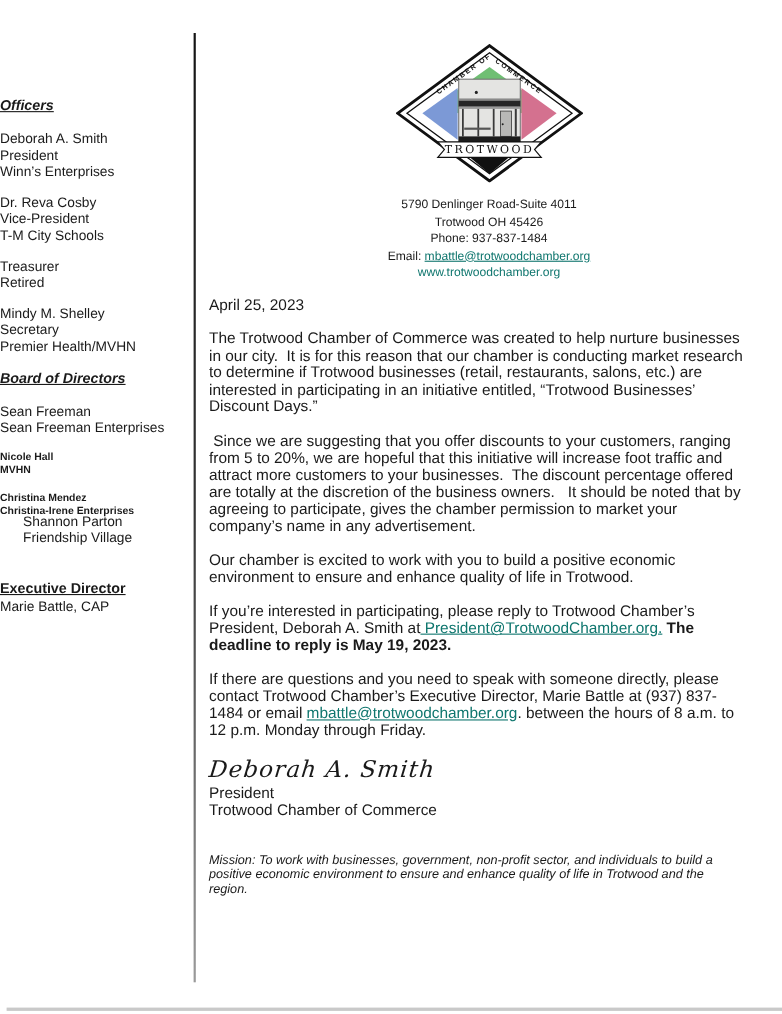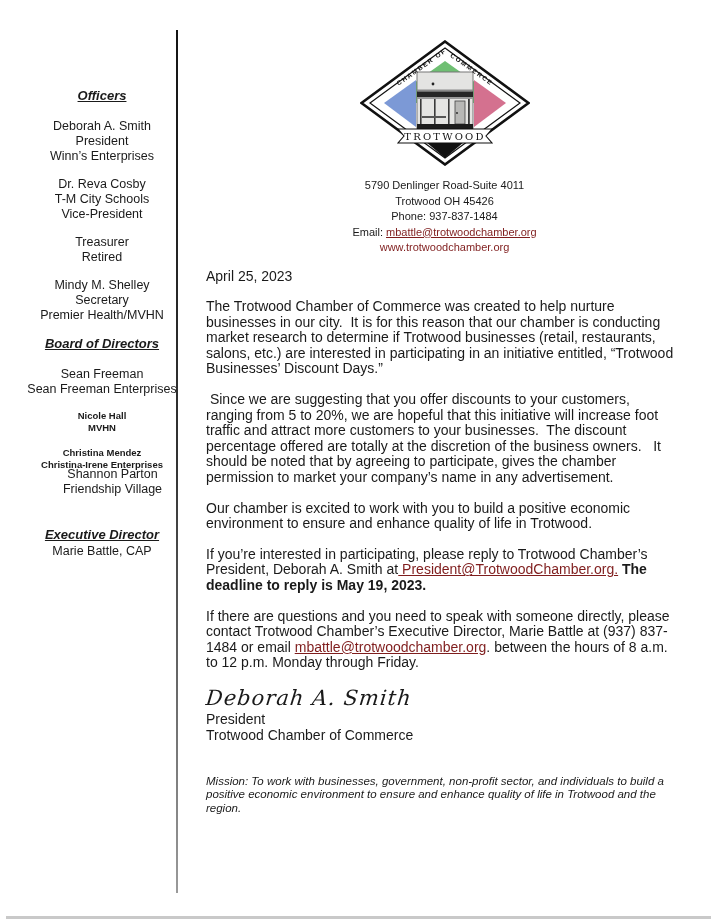--- a/index.html
+++ b/index.html
@@ -5,45 +5,45 @@
   * { margin:0; padding:0; box-sizing:border-box; }
   html,body { background:#fff; }
   .page {
     position:relative; width:711px; height:922px; background:#ffffff;
     font-family:"Liberation Sans","DejaVu Sans",sans-serif; color:#1a1a1a;
     overflow:hidden; margin:0 auto;
   }
   
   .sidebar {
     position:absolute; left:0; top:0; width:204px; height:100%;
-    padding-top:88px; text-align:center; font-size:12.5px; line-height:15px;
+    padding-top:88px; text-align:left; font-size:12.5px; line-height:15px;
   }
-  .sb-head { font-size:13px; font-weight:bold; text-decoration:underline; margin-bottom:16px;font-style:italic; }
+  .sb-head { font-size:13px; font-weight:bold; text-decoration:underline; margin-bottom:16px; }
   .it { font-style:italic; }
   .sb-group { margin-bottom:13px; }
   .sb-small { font-size:9.5px; font-weight:bold; line-height:11.5px; margin-bottom:14px; }
   .attached { margin-top:-3px;padding-left:21px; }
   .board-head { margin-top:4px; }
   .exec-head { margin-top:30px; margin-bottom:2px; }
   .divider {
     position:absolute; left:176px; top:30px; width:2px; height:863px;
     background:linear-gradient(to bottom,#141414 0%,#333 50%,#9a9a9a 100%);
   }
   
   .main { position:absolute; left:178px; top:0; width:533px; padding-top:40px; }
   .logo-wrap { width:170px; margin:0 auto; }
   .arc-text { font-size:6.4px; font-weight:bold; letter-spacing:1.6px; fill:#111;
               font-family:"Liberation Sans",sans-serif; }
   .ribbon-text { font-family:"DejaVu Serif","Liberation Serif",serif; font-size:10px;
                  letter-spacing:2.2px; fill:#111; }
   .address { text-align:center; margin-top:8px; font-size:11px; line-height:15.5px; }
   .addr-line { white-space:pre-wrap; }
-  .link { color:#7f1d1d; text-decoration:none; cursor:pointer; }
+  .link { color:#0f766e; text-decoration:none; cursor:pointer; }
   .u { text-decoration:underline; }
-  .content { padding-left:28px; width:500px; font-size:14px; line-height:15.6px; }
+  .content { padding-left:12px; width:500px; font-size:14px; line-height:15.6px; }
   .date { margin-top:13px; }
   .subject { margin-top:14px; }
   .para { margin-top:15px; white-space:pre-wrap; }
   .para sup { font-size:9px; line-height:0; }
   .para b { font-weight:bold; }
   .signature {
     margin-top:20px; font-family:cursive,"DejaVu Serif",serif; font-style:italic;
     font-size:21px; letter-spacing:1px; transform:skewX(-6deg); transform-origin:left;
   }
   .sig-line { line-height:16px; }
@@ -60,22 +60,22 @@
   <aside class="sidebar">
     <div class="sb-head it">Officers</div>
 
     <div class="sb-group">
       <div>Deborah A. Smith</div>
       <div>President</div>
       <div>Winn’s Enterprises</div>
     </div>
     <div class="sb-group">
       <div>Dr. Reva Cosby</div>
+      <div>Vice-President</div>
       <div>T-M City Schools</div>
-      <div>Vice-President</div>
     </div>
     <div class="sb-group">
       <div>Treasurer</div>
       <div>Retired</div>
     </div>
     <div class="sb-group">
       <div>Mindy M. Shelley</div>
       <div>Secretary</div>
       <div>Premier Health/MVHN</div>
     </div>

